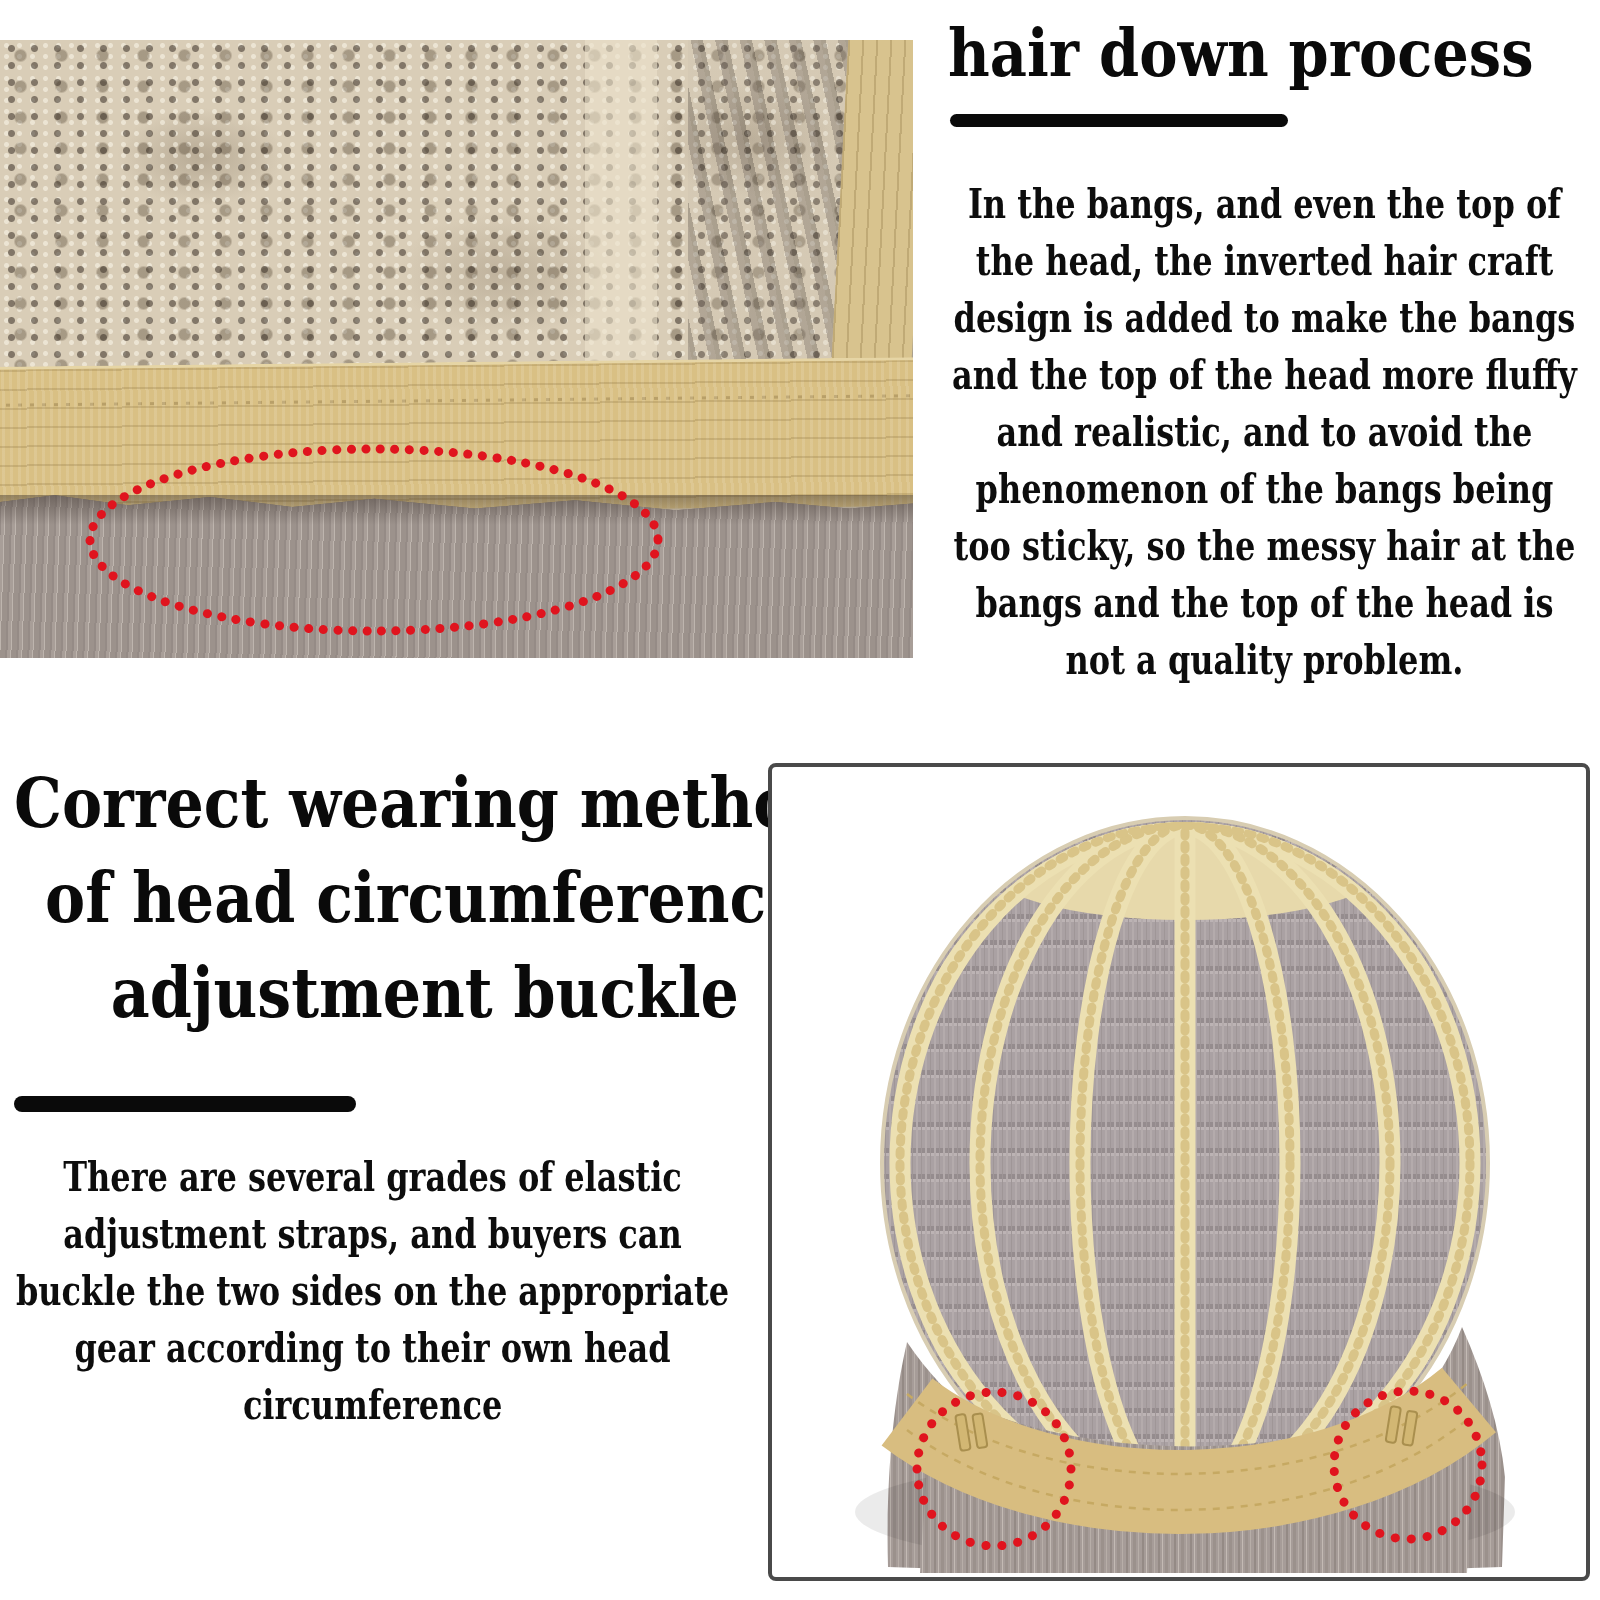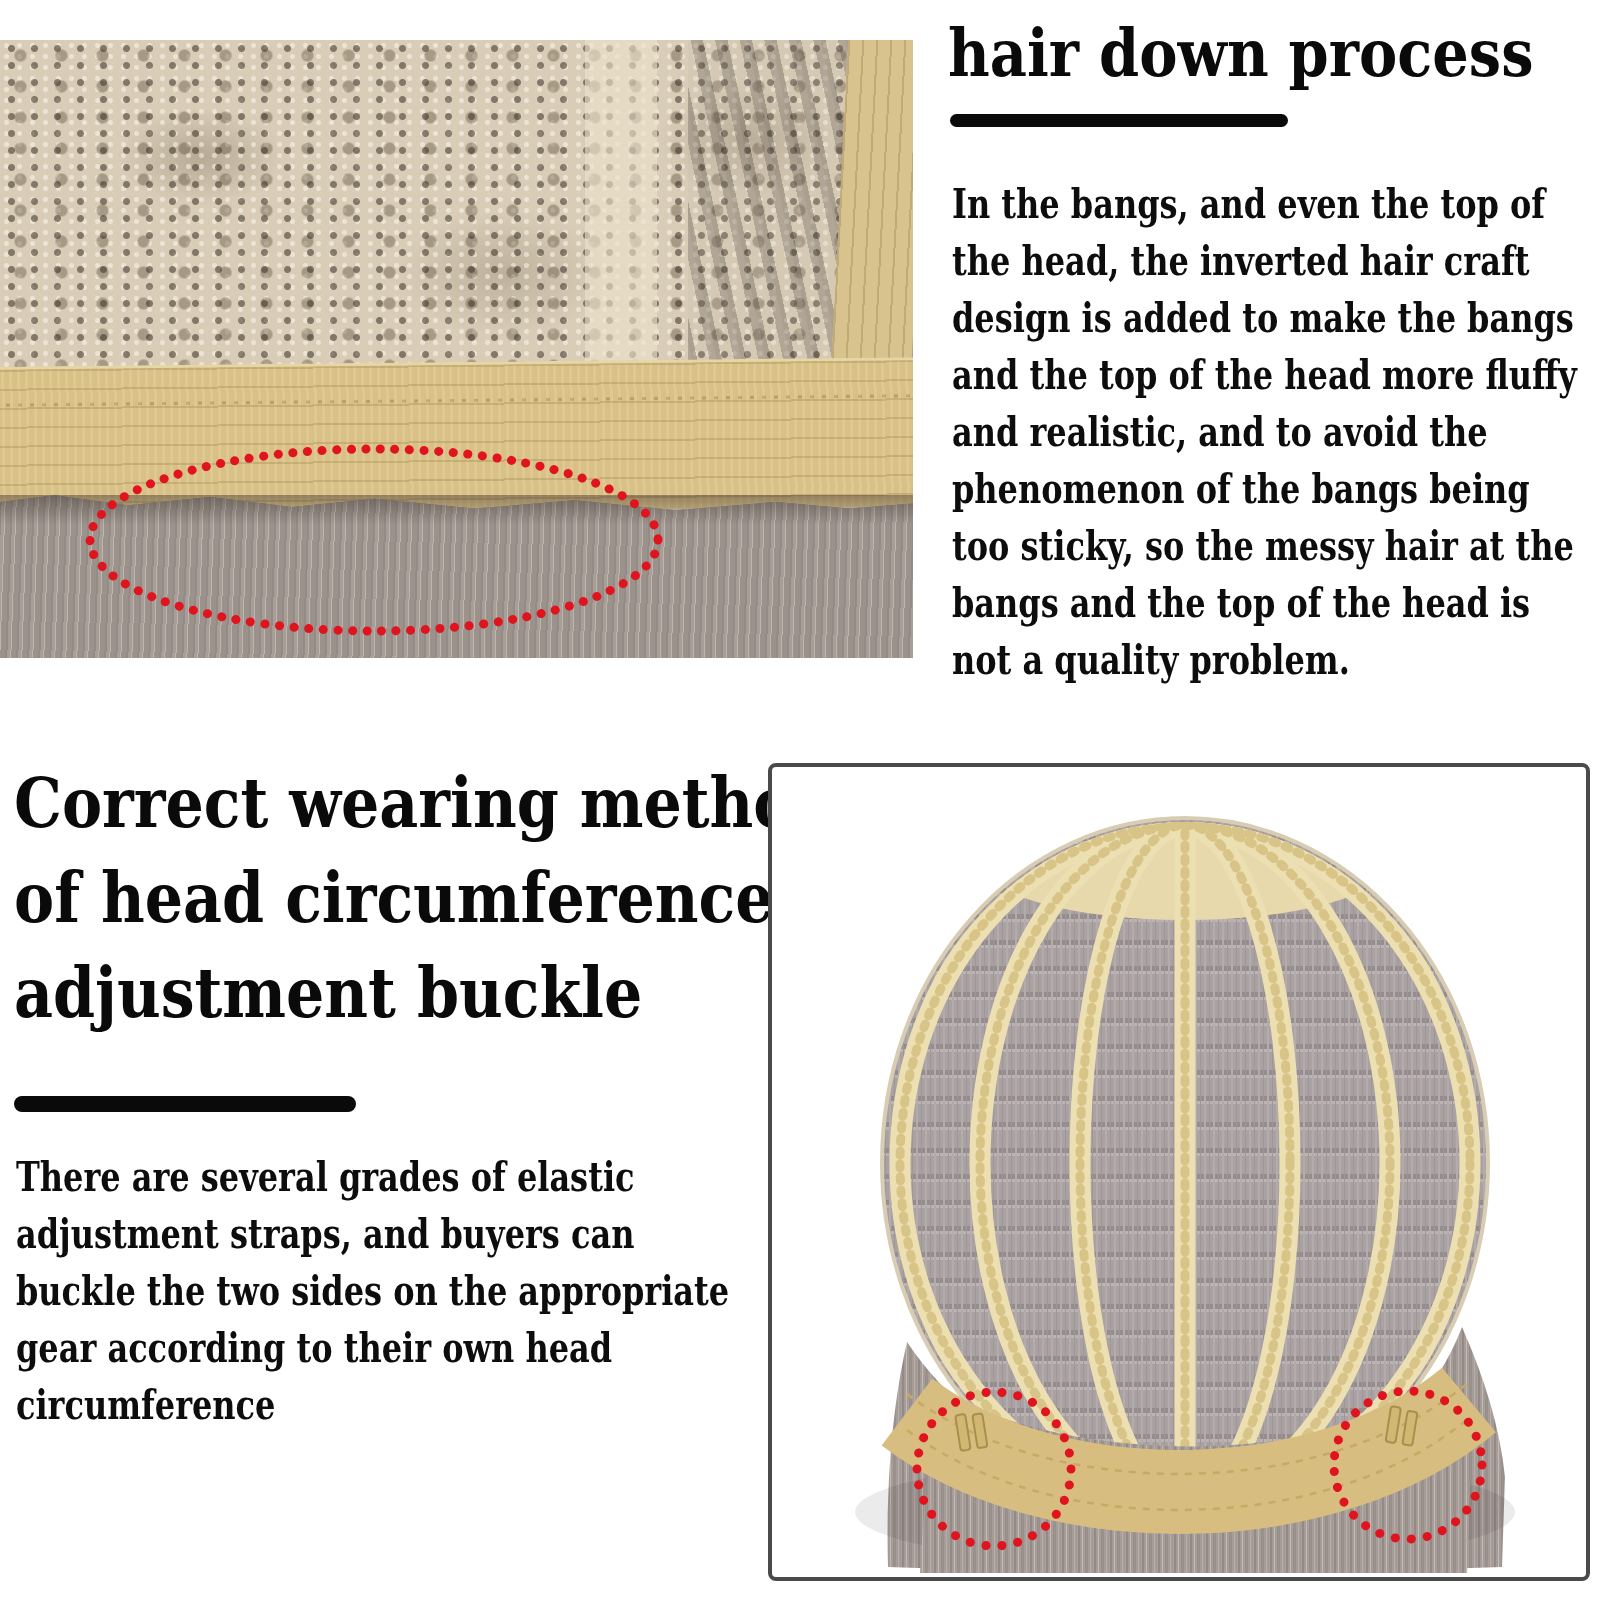--- a/index.html
+++ b/index.html
@@ -1,17 +1,17 @@
 <!DOCTYPE html>
 <html><head>
 <meta charset="utf-8">
 <style>
   html,body{margin:0;padding:0;background:#ffffff;}
   #canvas{position:relative;width:1600px;height:1600px;background:#ffffff;overflow:hidden;
-          font-family:"DejaVu Serif", "Liberation Serif", serif;}
+          font-family:"DejaVu Serif", "Liberation Serif", serif;text-align:center;}
 
   
   .h1{position:absolute;font-weight:700;color:#0a0a0a;white-space:pre;
       transform-origin:0 0;}
   .para{position:absolute;font-weight:700;color:#0d0d0d;white-space:pre;
       transform-origin:0 0;}
   .rule{position:absolute;background:#0a0a0a;border-radius:8px;}
 
   #hd-heading{left:948px;top:20px;font-size:66px;line-height:66px;transform:scaleX(.87);}
   #hd-bar{left:950px;top:114px;width:338px;height:13px;}

